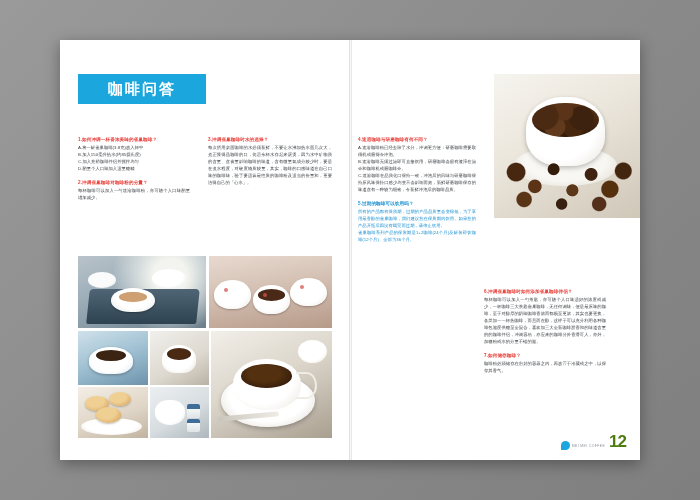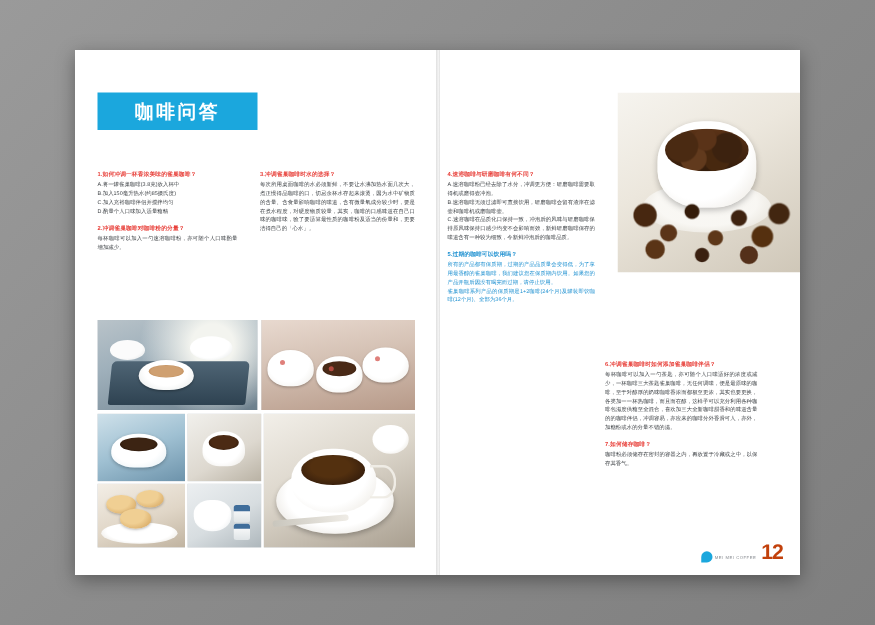--- a/index.html
+++ b/index.html
@@ -355,21 +355,21 @@
   }
   .logo-mark {
     width: 9px; height: 9px; border-radius: 50% 50% 50% 0;
     background: #1ba7dd;
   }
   .logo-txt {
     font-size: 3.4px; color: #8c9095; letter-spacing: .4px;
   }
   .pageno {
     font-size: 17px;
-    color: #c2410c;
+    color: #4d7c0f;
     line-height: 1;
     font-weight: bold;
     letter-spacing: -1px;
   }
 </style>
 </head>
 <body>
 
 <div id="stage">
 

